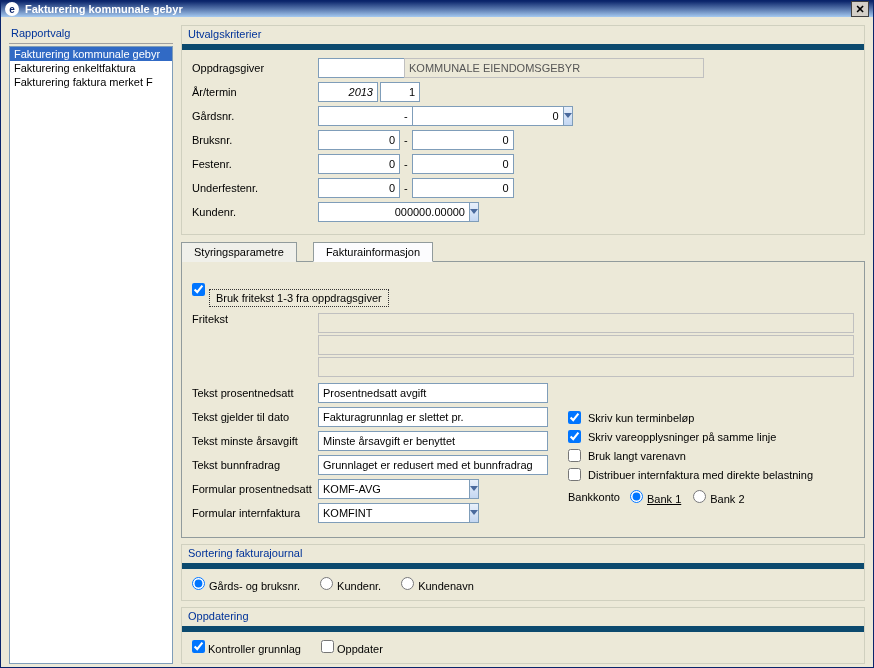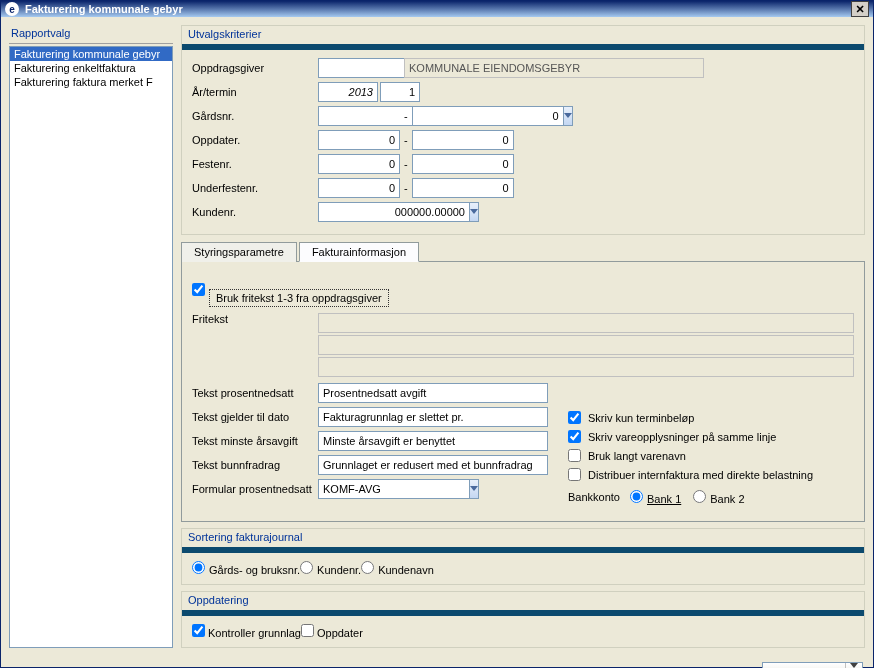--- a/index.html
+++ b/index.html
@@ -22,31 +22,31 @@
 .label { width: 126px; color: #000; }
 .input { height: 20px; border: 1px solid #7f9db9; background: #fff; padding: 0 4px; text-align: right; }
 .input-left { text-align: left; }
 .input-disabled { background: #ece9d8; border: 1px solid #c0c0c0; color: #555; }
 .combo { display: flex; }
 .combo .input { flex: 1; }
 .combo .btn { width: 17px; height: 20px; border: 1px solid #7f9db9; border-left: none; background: linear-gradient(#e8f0fb, #c4d7f2); display: flex; align-items: center; justify-content: center; cursor: pointer; }
 .combo .btn svg { width: 8px; height: 6px; }
 .dash { padding: 0 4px; }
 .tabs { display: flex; position: relative; top: 1px; }
-.tab { padding: 3px 12px; border: 1px solid #919b9c; background: #f0f0ea; cursor: pointer; margin-right: 2px; border-bottom: none; }
+.tab { padding: 3px 12px; border: 1px solid #919b9c; background: #f0f0ea; cursor: pointer; margin-right: 16px; border-bottom: none; }
 .tab.active { background: #fcfcfe; border-bottom: 1px solid #fcfcfe; }
 .tab-content { border: 1px solid #919b9c; background: #fcfcfe; padding: 10px; }
 .check-row { display: flex; align-items: center; gap: 4px; margin-bottom: 6px; }
 input[type=checkbox] { width: 13px; height: 13px; margin: 0; }
 input[type=radio] { margin: 0 4px 0 0; }
 .txtlabel { margin-left: 3px; }
 .two-col { display: flex; }
 .col-left { flex: 1; }
 .col-right { flex: 1; padding-left: 20px; }
-.radio-row { display: flex; align-items: center; gap: 0; }
+.radio-row { display: flex; align-items: center; gap: 20px; }
 .footer { display: flex; justify-content: flex-end; padding: 6px 10px 8px 0; }
 .run-btn { display: flex; align-items: flex-start; border: 1px solid #7f9db9; background: linear-gradient(#fff, #e4e4dc); cursor: pointer; }
 .run-btn .main { padding: 3px 12px; border-right: 1px solid #c0c0c0; }
 .run-btn .drop { width: 16px; display: flex; align-items: center; justify-content: center; }
 .dotted-focus { border: 1px dotted #333; padding: 2px 6px; margin-top: 17px; }
 </style>
 </head>
 <body>
 
 <div class="window">
@@ -103,21 +103,21 @@
             <div class="combo" style="width:102px">
               <input class="input" value="0" style="">
               <div class="btn">
                   <svg viewBox="0 0 8 6">
                     <path d="M0 0 L8 0 L4 5 Z" fill="#4a6a9d"></path>
                   </svg>
                 </div>
             </div>
           </div>
           <div class="row">
-            <span class="label">Oppdater.</span>
+            <span class="label">Bruksnr.</span>
             <input class="input" style="width: 82px;" value="0">
             <span class="dash">-</span>
             <input class="input" style="width: 102px;" value="0">
           </div>
           <div class="row">
             <span class="label">Festenr.</span>
             <input class="input" style="width: 82px;" value="0">
             <span class="dash">-</span>
             <input class="input" style="width: 102px;" value="0">
           </div>
@@ -174,20 +174,31 @@
                 <input class="input input-left" style="width: 230px;" value="Minste årsavgift er benyttet">
               </div>
               <div class="row">
                 <span class="label">Tekst bunnfradrag</span>
                 <input class="input input-left" style="width: 230px;" value="Grunnlaget er redusert med et bunnfradrag">
               </div>
               <div class="row">
                 <span class="label">Formular prosentnedsatt</span>
                 <div class="combo" style="width:108px">
                   <input class="input input-left" value="KOMF-AVG" style="">
+                  <div class="btn">
+                      <svg viewBox="0 0 8 6">
+                        <path d="M0 0 L8 0 L4 5 Z" fill="#4a6a9d"></path>
+                      </svg>
+                    </div>
+                </div>
+              </div>
+              <div class="row">
+                <span class="label">Formular internfaktura</span>
+                <div class="combo" style="width:108px">
+                  <input class="input input-left" value="KOMFINT" style="">
                   <div class="btn">
                       <svg viewBox="0 0 8 6">
                         <path d="M0 0 L8 0 L4 5 Z" fill="#4a6a9d"></path>
                       </svg>
                     </div>
                 </div>
               </div>
             </div>
             <div class="col-right">
               <div class="row" style="height:24px"></div>

